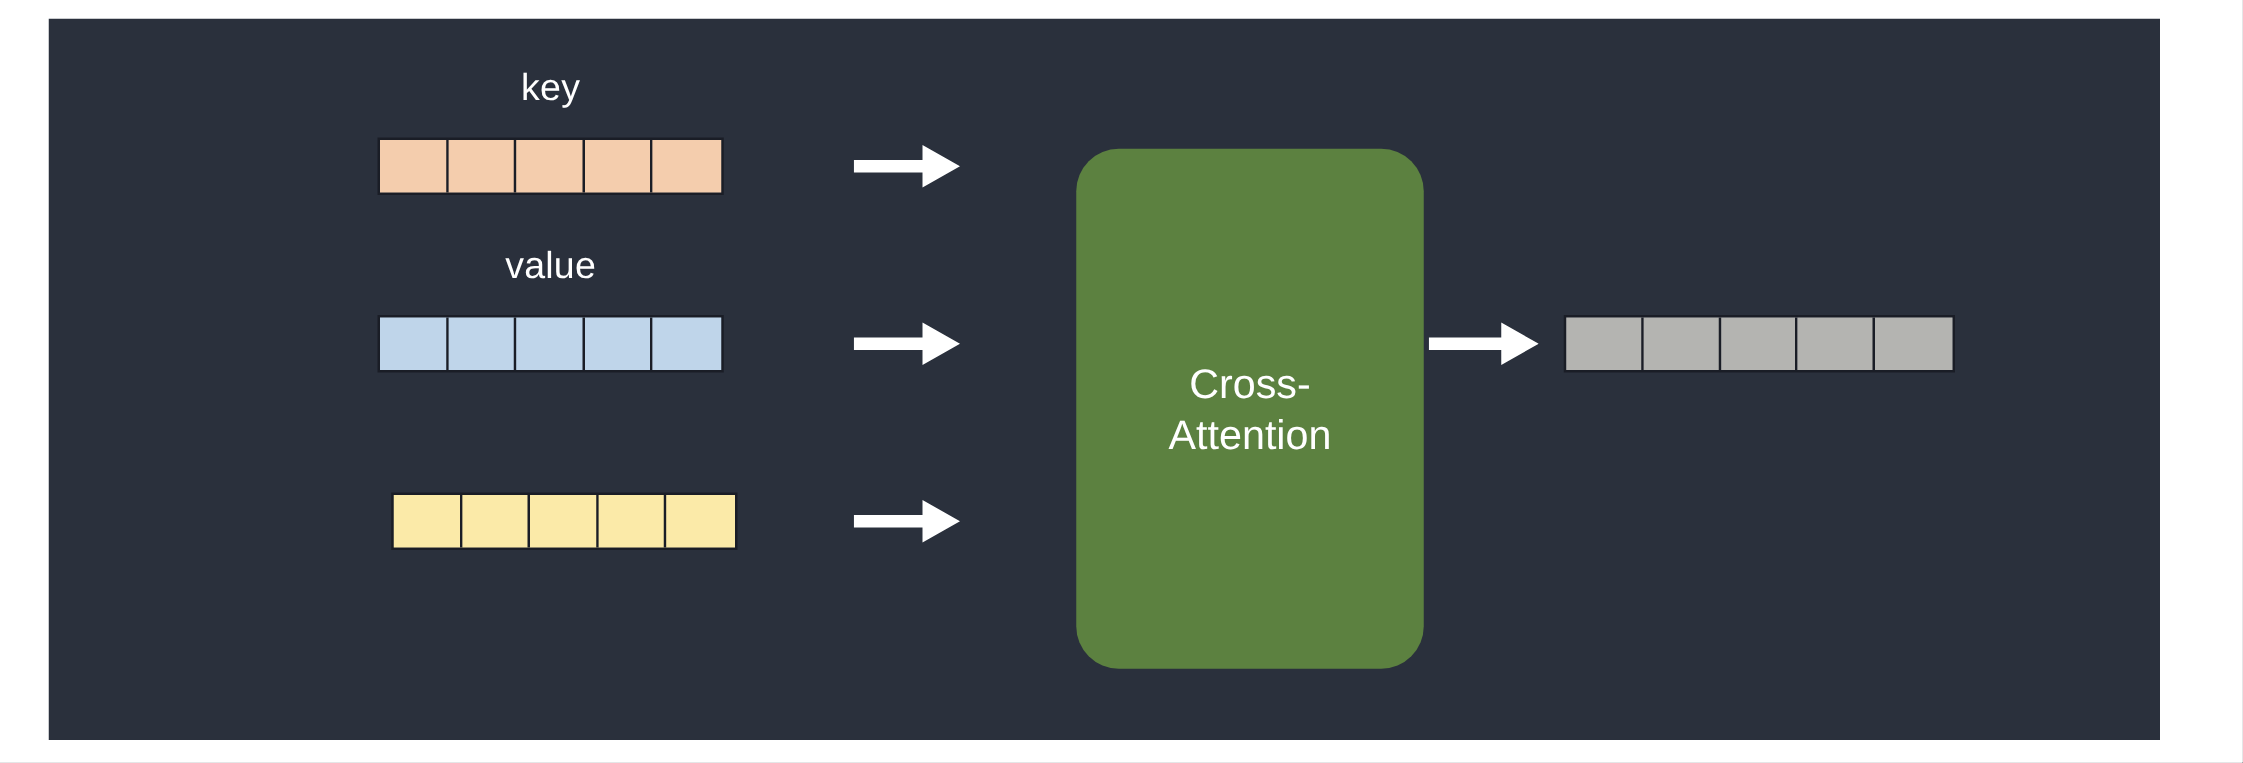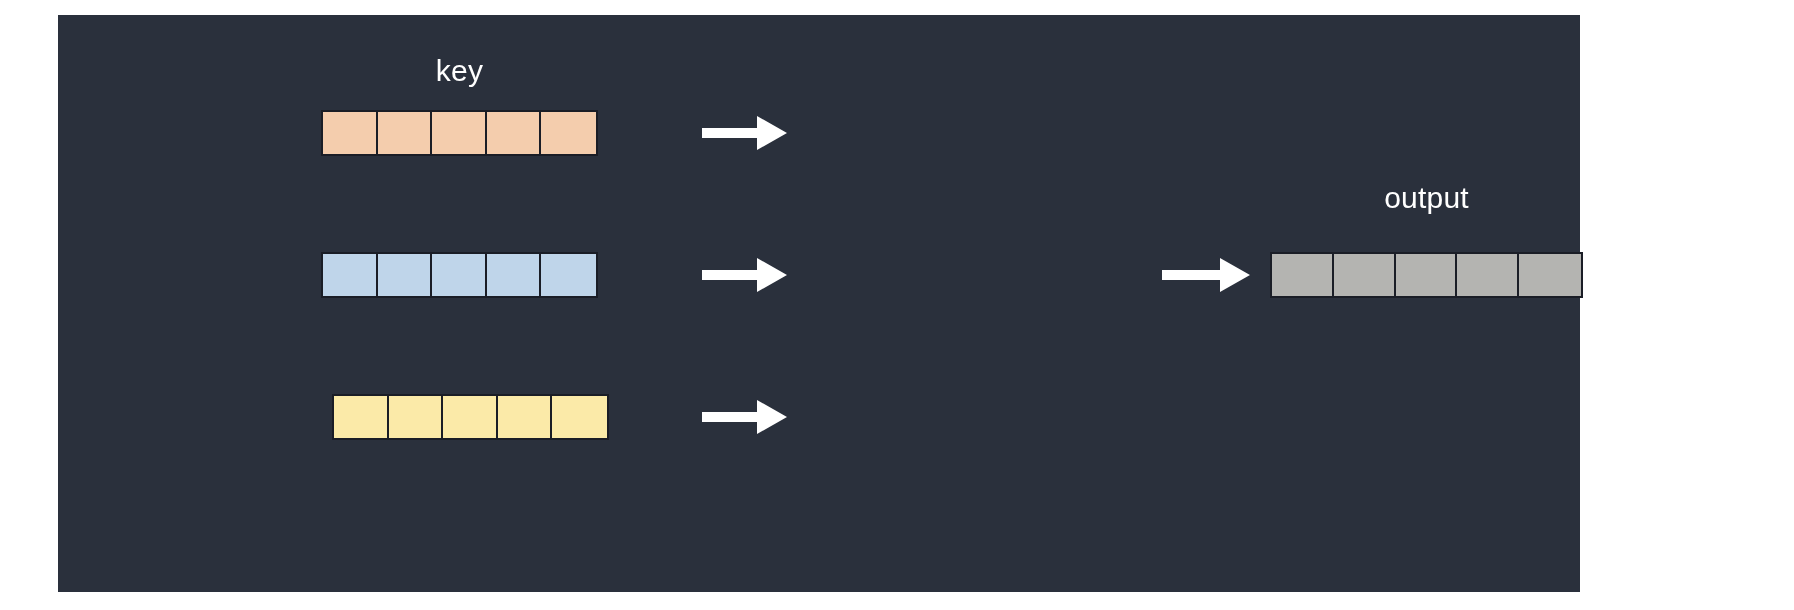--- a/index.html
+++ b/index.html
@@ -14,23 +14,23 @@
     overflow: hidden;
   }
   #canvas {
     position: relative;
     width: 1794px;
     height: 610px;
     background: #ffffff;
   }
   #panel {
     position: absolute;
-    left: 58px;
+    left: 39px;
     top: 15px;
-    width: 1522px;
+    width: 1689px;
     height: 577px;
     background: #2a303c;
   }
   .row-label {
     position: absolute;
     color: #ffffff;
     font-size: 30px;
     line-height: 30px;
     font-family: "Liberation Sans", sans-serif;
     white-space: nowrap;
@@ -88,20 +88,21 @@
       <div class="cell" style="background: rgb(244, 205, 173); border-right-color: rgb(26, 29, 38); width: 20%;"></div>
       <div class="cell" style="background: rgb(244, 205, 173); border-right-color: rgb(26, 29, 38); width: 20%;"></div>
       <div class="cell" style="background: rgb(244, 205, 173); border-right-color: rgb(26, 29, 38); width: 20%;"></div>
     </div>
     <div class="arrow" id="arrow-key" style="left: 644px; top: 98px; width: 85px; height: 40px;">
       <svg width="85" height="40" viewBox="0 0 85 40">
         <path d="M0 15 L55 15 L55 3 L85 20 L55 37 L55 25 L0 25 Z" fill="#ffffff"></path>
       </svg>
     </div>
 
+    <div class="row-label" id="label-value" style="left: 263px; top: 183px; width: 277px; text-align: center;">value</div>
     <div class="cell-row" id="row-value" style="left: 263px; top: 237px; width: 277px; height: 46px; border-color: rgb(26, 29, 38);">
       <div class="cell" style="background: rgb(191, 213, 234); border-right-color: rgb(26, 29, 38); width: 20%;"></div>
       <div class="cell" style="background: rgb(191, 213, 234); border-right-color: rgb(26, 29, 38); width: 20%;"></div>
       <div class="cell" style="background: rgb(191, 213, 234); border-right-color: rgb(26, 29, 38); width: 20%;"></div>
       <div class="cell" style="background: rgb(191, 213, 234); border-right-color: rgb(26, 29, 38); width: 20%;"></div>
       <div class="cell" style="background: rgb(191, 213, 234); border-right-color: rgb(26, 29, 38); width: 20%;"></div>
     </div>
     <div class="arrow" id="arrow-value" style="left: 644px; top: 240px; width: 85px; height: 40px;">
       <svg width="85" height="40" viewBox="0 0 85 40">
         <path d="M0 15 L55 15 L55 3 L85 20 L55 37 L55 25 L0 25 Z" fill="#ffffff"></path>
@@ -114,27 +115,30 @@
       <div class="cell" style="background: rgb(251, 234, 168); border-right-color: rgb(26, 29, 38); width: 20%;"></div>
       <div class="cell" style="background: rgb(251, 234, 168); border-right-color: rgb(26, 29, 38); width: 20%;"></div>
       <div class="cell" style="background: rgb(251, 234, 168); border-right-color: rgb(26, 29, 38); width: 20%;"></div>
     </div>
     <div class="arrow" id="arrow-query" style="left: 644px; top: 382px; width: 85px; height: 40px;">
       <svg width="85" height="40" viewBox="0 0 85 40">
         <path d="M0 15 L55 15 L55 3 L85 20 L55 37 L55 25 L0 25 Z" fill="#ffffff"></path>
       </svg>
     </div>
 
+    <div class="green-box" id="green-box" style="background: rgb(92, 129, 64);">
+      <div class="green-box-label" style="color: rgb(255, 255, 255);">Cross-
+Attention</div>
+    </div>
 
     <div class="arrow" id="arrow-output" style="left: 1104px; top: 240px; width: 88px; height: 40px;">
       <svg width="88" height="40" viewBox="0 0 88 40">
         <path d="M0 15 L58 15 L58 3 L88 20 L58 37 L58 25 L0 25 Z" fill="#ffffff"></path>
       </svg>
     </div>
-    <div class="row-label" id="label-output" style="left: 1212px; top: 168px; width: 313px; text-align: center;">output</div>
     <div class="cell-row" id="row-output" style="left: 1212px; top: 237px; width: 313px; height: 46px; border-color: rgb(26, 29, 38);">
       <div class="cell" style="background: rgb(180, 180, 177); border-right-color: rgb(26, 29, 38); width: 20%;"></div>
       <div class="cell" style="background: rgb(180, 180, 177); border-right-color: rgb(26, 29, 38); width: 20%;"></div>
       <div class="cell" style="background: rgb(180, 180, 177); border-right-color: rgb(26, 29, 38); width: 20%;"></div>
       <div class="cell" style="background: rgb(180, 180, 177); border-right-color: rgb(26, 29, 38); width: 20%;"></div>
       <div class="cell" style="background: rgb(180, 180, 177); border-right-color: rgb(26, 29, 38); width: 20%;"></div>
     </div>
 
   </div>
 </div>

